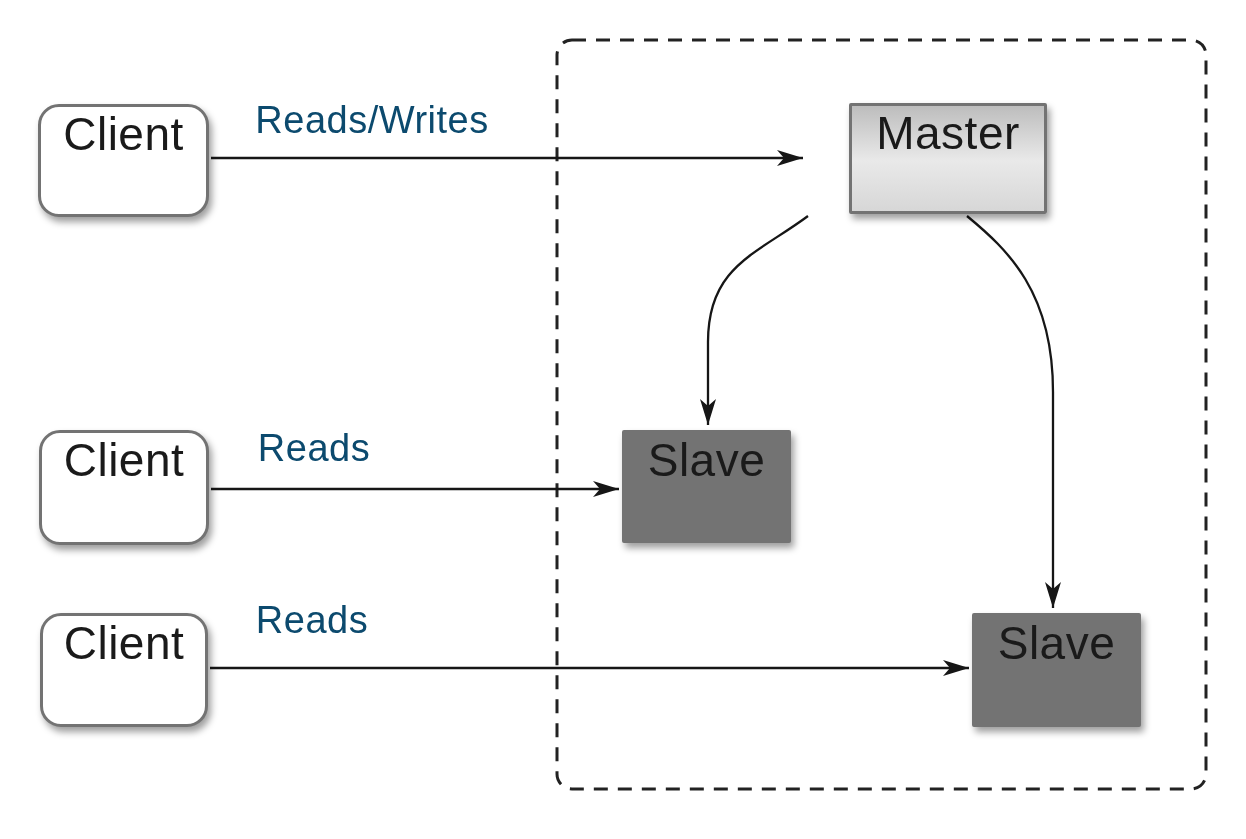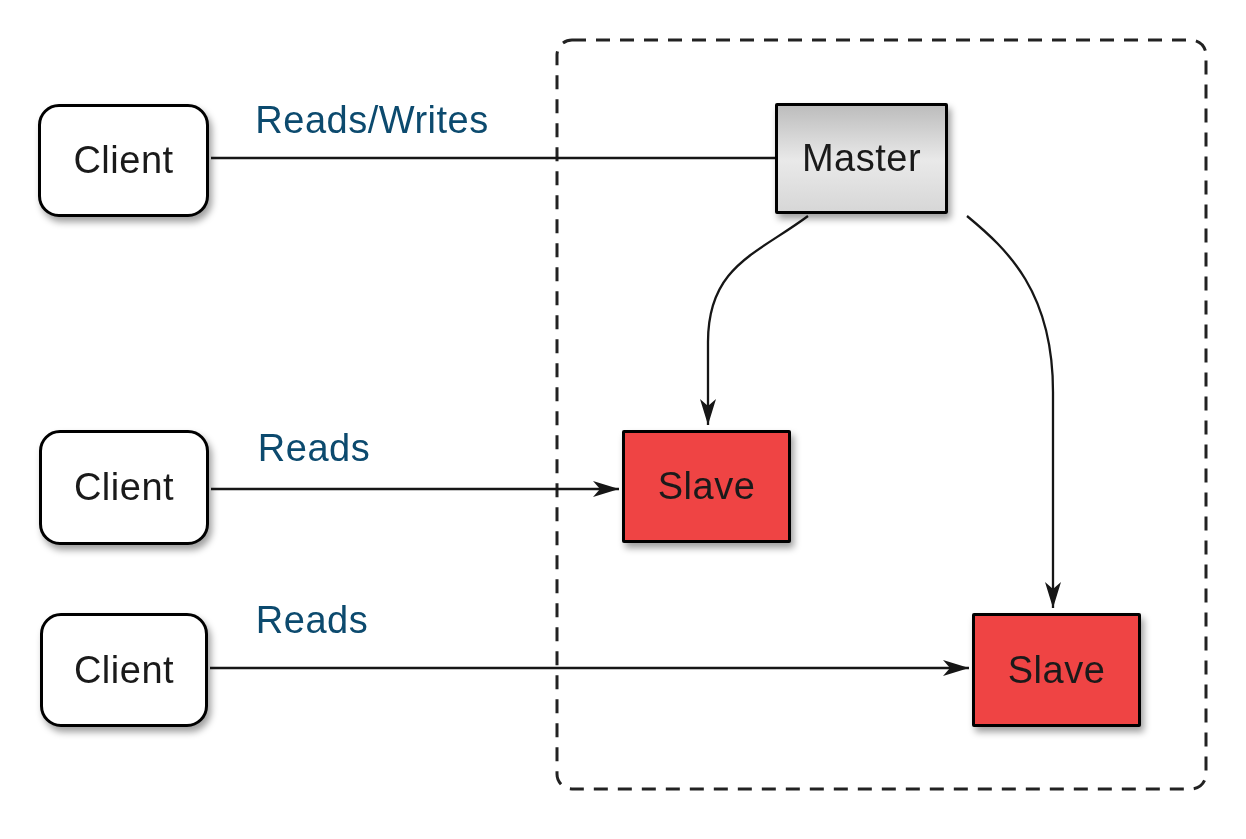--- a/index.html
+++ b/index.html
@@ -18,55 +18,54 @@
   #arrows {
     position: absolute;
     left: 0;
     top: 0;
     z-index: 1;
   }
   .node {
     position: absolute;
     z-index: 2;
     box-sizing: border-box;
-    border: 3px solid #000000;
+    border: 3px solid #737373;
     display: flex;
-    align-items: center;
     justify-content: center;
-    font-size: 38px;
+    font-size: 46px;
     color: #1a1a1a;
     letter-spacing: 0.5px;
     box-shadow: 3px 5px 7px rgba(0,0,0,0.38);
   }
   .client {
     background: #ffffff;
     border-radius: 21px;
   }
   .slave {
-    background: #ef4444;
+    background: #737373;
     border-radius: 2px;
   }
   .master {
     background: linear-gradient(180deg, #bdbdbd 0%, #e9e9e9 52%, #d7d7d7 100%);
     border-radius: 2px;
   }
   .edge-label {
     position: absolute;
     z-index: 2;
     font-size: 38px;
     color: #0c4a6e;
     line-height: 1;
     text-align: center;
     white-space: nowrap;
     letter-spacing: 0.5px;
   }
   #client1 { left: 38px;  top: 104px; width: 171px; height: 113px; }
   #client2 { left: 39px;  top: 430px; width: 170px; height: 115px; }
   #client3 { left: 40px;  top: 613px; width: 168px; height: 114px; }
-  #master  { left: 775px; top: 103px; width: 173px; height: 111px; }
+  #master  { left: 849px; top: 103px; width: 198px; height: 111px; }
   #slave1  { left: 622px; top: 430px; width: 169px; height: 113px; }
   #slave2  { left: 972px; top: 613px; width: 169px; height: 114px; }
   #label-reads-writes { left: 247px; top: 101px; width: 250px; }
   #label-reads-2      { left: 239px; top: 429px; width: 150px; }
   #label-reads-3      { left: 237px; top: 601px; width: 150px; }
   #label-replication  { left: 777px; top: 269px; width: 200px; }
 </style>
 </head>
 <body>
 

